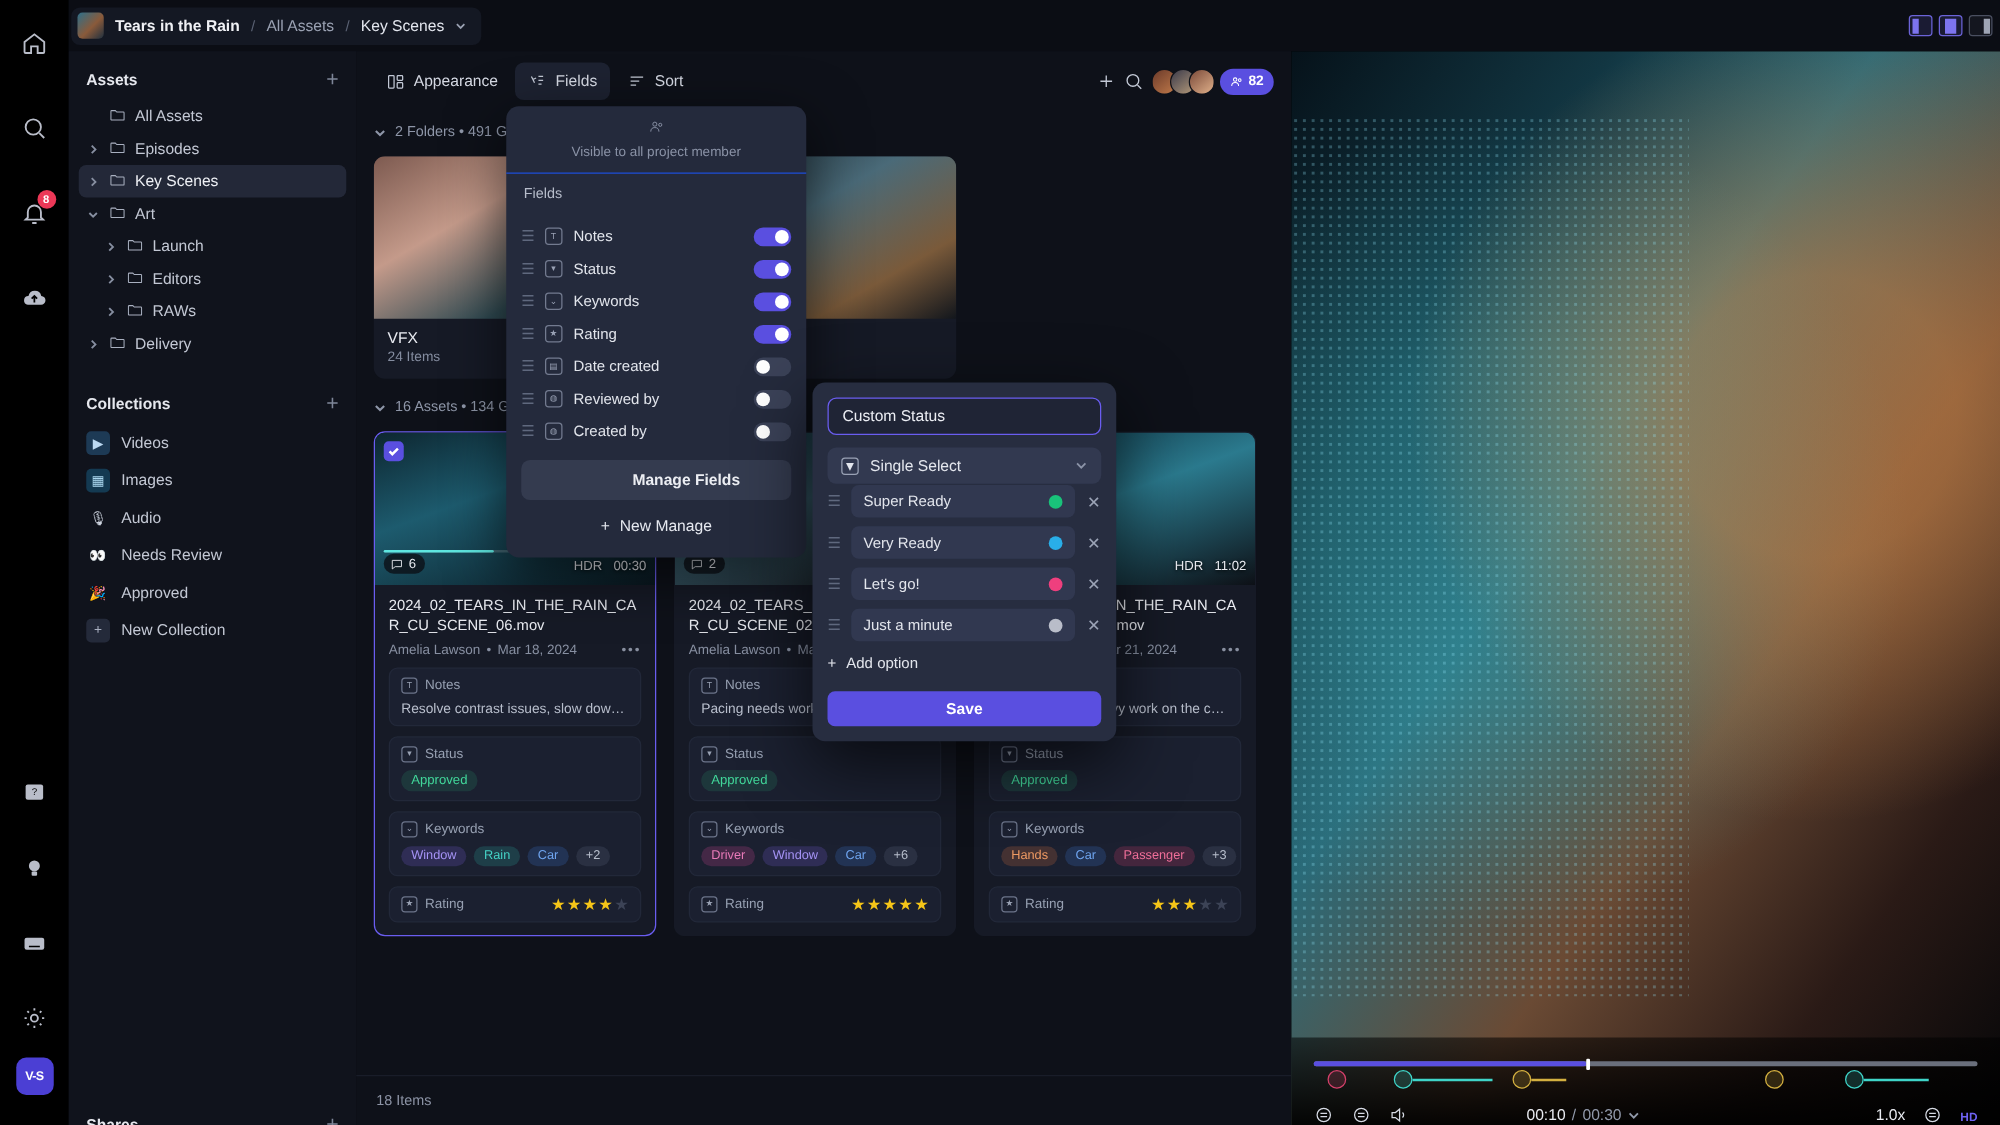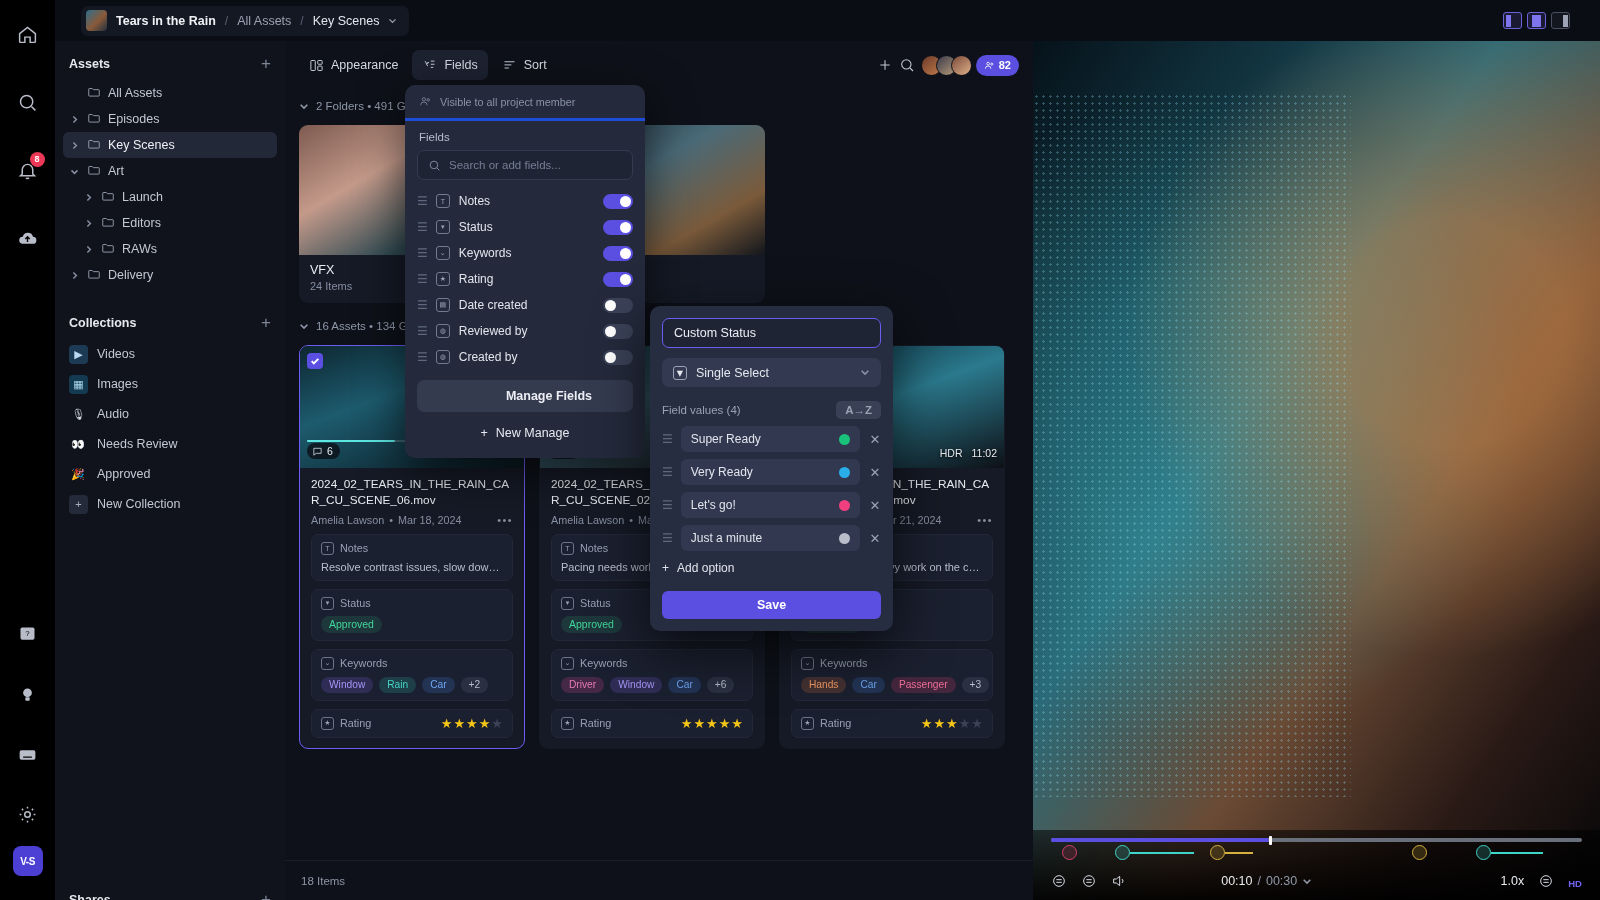--- a/index.html
+++ b/index.html
@@ -33,21 +33,21 @@
   }
   .rail-logo {
     width: 30px; height: 30px; border-radius: 8px;
     background: #4b3fd4; display: flex; align-items: center; justify-content: center;
     font-size: 10px; font-weight: 700; color: #fff; margin-bottom: 24px; letter-spacing: -0.5px;
   }
 
   
   .topbar {
     position: absolute; left: 55px; top: 0; width: 1545px; height: 41px;
-    background: #0b0d14; display: flex; align-items: center; padding: 0 26px;
+    background: #0b0d14; display: flex; align-items: center; padding: 0 2px;
   }
   .crumb-box {
     display: flex; align-items: center; gap: 9px; background: #141823;
     height: 30px; border-radius: 7px; padding: 0 12px 0 5px;
   }
   .proj-thumb {
     width: 21px; height: 21px; border-radius: 4px; overflow: hidden;
     background: linear-gradient(135deg,#2d6f8a 0%, #8a5a3a 55%, #20303f 100%);
   }
   .crumb-title { font-size: 12.5px; font-weight: 600; color: #f0f1f5; }
@@ -213,21 +213,21 @@
   }
 
   
   .fields-pop {
     position: absolute; left: 405px; top: 85px; width: 240px;
     background: #242a3c; border-radius: 10px; box-shadow: 0 14px 46px rgba(0,0,0,.62);
     z-index: 40; padding-bottom: 8px;
   }
   .fp-note {
     display: flex; align-items: center; gap: 8px; padding: 10px 14px;
-    font-size: 10.8px; color: #8a92a6; border-bottom: 3px solid #1d4ed8;
+    font-size: 10.8px; color: #8a92a6; border-bottom: 1px solid #1d4ed8; flex-direction: column;
   }
   .fp-note svg { width: 13px; height: 13px; stroke:#8a92a6; fill:none; stroke-width:1.4; }
   .fp-label { font-size: 11.5px; color: #b7bdcb; padding: 10px 14px 7px; }
   .fp-search {
     margin: 0 12px; height: 30px; background: #1f2435; border: 1px solid #333b50;
     border-radius: 7px; display: flex; align-items: center; gap: 8px; padding: 0 10px;
   }
   .fp-search svg { width: 13px; height: 13px; stroke:#868ea2; fill:none; stroke-width:1.7; }
   .fp-search span { font-size: 11.5px; color: #757e93; }
   .fp-list { padding: 8px 12px 4px; }
@@ -320,21 +320,21 @@
       radial-gradient(circle at 74% 34%, rgba(200,130,70,.55) 0 16%, transparent 46%),
       radial-gradient(circle at 30% 44%, rgba(60,180,190,.30) 0 22%, transparent 52%),
       linear-gradient(125deg, #06121a 0%, #123642 22%, #2a6a78 40%, #6a4a34 62%, #2a1a16 82%, #050608 100%);
   }
   .pv-grain { position: absolute; left: 0; top: 6%; width: 56%; height: 82%; opacity: .5;
     background-image: radial-gradient(rgba(150,235,255,.55) 1.1px, transparent 1.3px);
     background-size: 7px 7px; }
   .pv-ctrl {
     position: absolute; left: 0; right: 0; bottom: 0; height: 70px;
     background: linear-gradient(to top, rgba(0,0,0,.95), rgba(0,0,0,.55));
-    padding: 0 18px;
+    padding: 11px 18px;
   }
   .pv-scrub { position: relative; margin-top: 8px; height: 4px; background: #6a6f7c; border-radius: 3px; }
   .pv-scrub i { position: absolute; left: 0; top: 0; height: 100%; width: 41%; background: #5a4fe0; border-radius: 3px; }
   .pv-scrub b { position: absolute; left: 41%; top: -2.5px; width: 3px; height: 9px; background: #fff; border-radius: 1px; }
   .pv-marks { position: relative; height: 22px; }
   .mk { position: absolute; top: 3px; width: 15px; height: 15px; border-radius: 50%; border: 1.5px solid; }
   .mk i { position: absolute; left: 14px; top: 6px; height: 1.5px; display: block; }
   .pv-row { display: flex; align-items: center; height: 34px; }
   .pv-row svg { width: 16px; height: 16px; stroke: #d6dae4; fill: none; stroke-width: 1.5; }
   .pv-left { display: flex; gap: 14px; align-items: center; }
@@ -844,29 +844,20 @@
       <span style="display:flex">
         <svg viewBox="0 0 24 24">
             <circle cx="9" cy="8" r="3"></circle>
             <path d="M3 19a6 6 0 0 1 12 0"></path>
             <circle cx="17" cy="9" r="2.3"></circle>
           </svg>
       </span>
       <span>Visible to all project member</span>
     </div>
     <div class="fp-label">Fields</div>
-    <div class="fp-search">
-      <span style="display:flex">
-        <svg viewBox="0 0 24 24">
-            <circle cx="11" cy="11" r="7"></circle>
-            <path d="M16.5 16.5L21 21"></path>
-          </svg>
-      </span>
-      <span>Search or add fields...</span>
-    </div>
     <div class="fp-list" id="fplist">
         <div class="fp-item">
           <span class="drag">☰</span>
           <span class="fp-ic">T</span>
           <span class="fp-name">Notes</span>
           <span class="tog on">
             <i></i>
           </span>
         </div>
         <div class="fp-item">
@@ -933,24 +924,20 @@
     </div>
     <div class="dlg-select">
       <span class="fp-ic">▾</span>
       <span>Single Select</span>
       <span class="chev">
         <svg viewBox="0 0 12 12">
             <path d="M2 4.5L6 8.5 10 4.5"></path>
           </svg>
       </span>
     </div>
-    <div class="dlg-vals">
-      <span>Field values (4)</span>
-      <span class="az">A→Z</span>
-    </div>
     <div id="opts">
         <div class="opt-row">
           <span class="drag">☰</span>
           <span class="opt-box">
             <span>Super Ready</span>
             <span class="dot" style="background:#19c27a"></span>
           </span>
           <span class="x-btn">✕</span>
         </div>
         <div class="opt-row">

